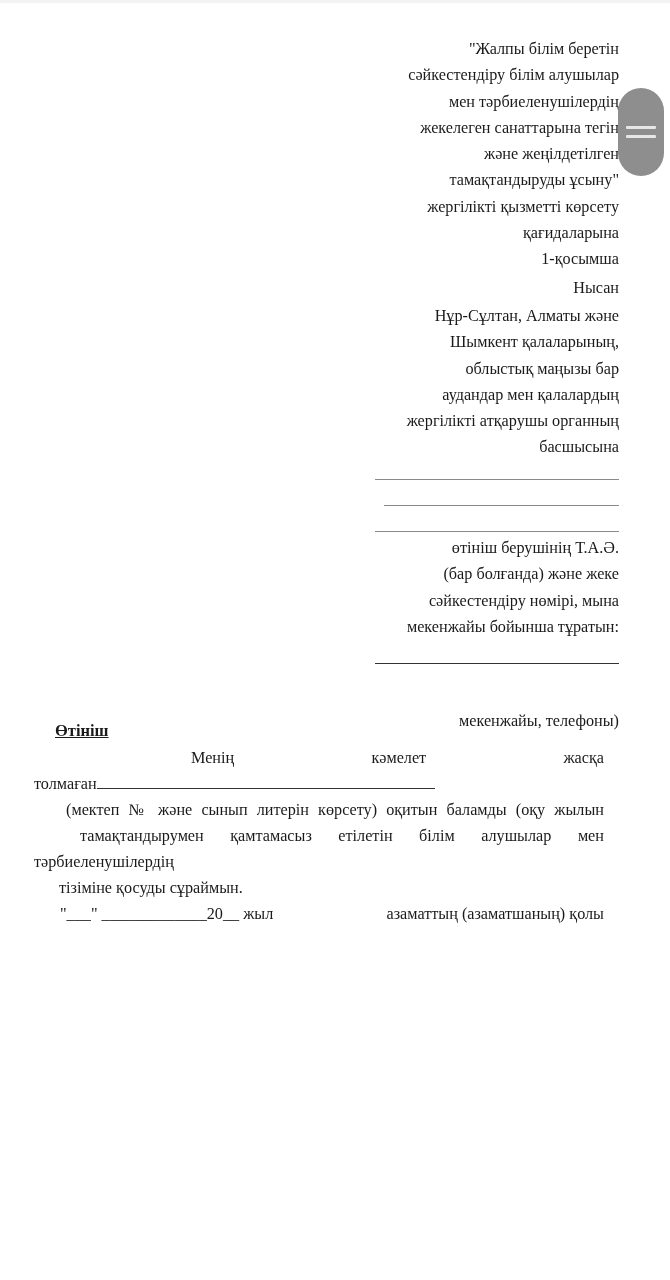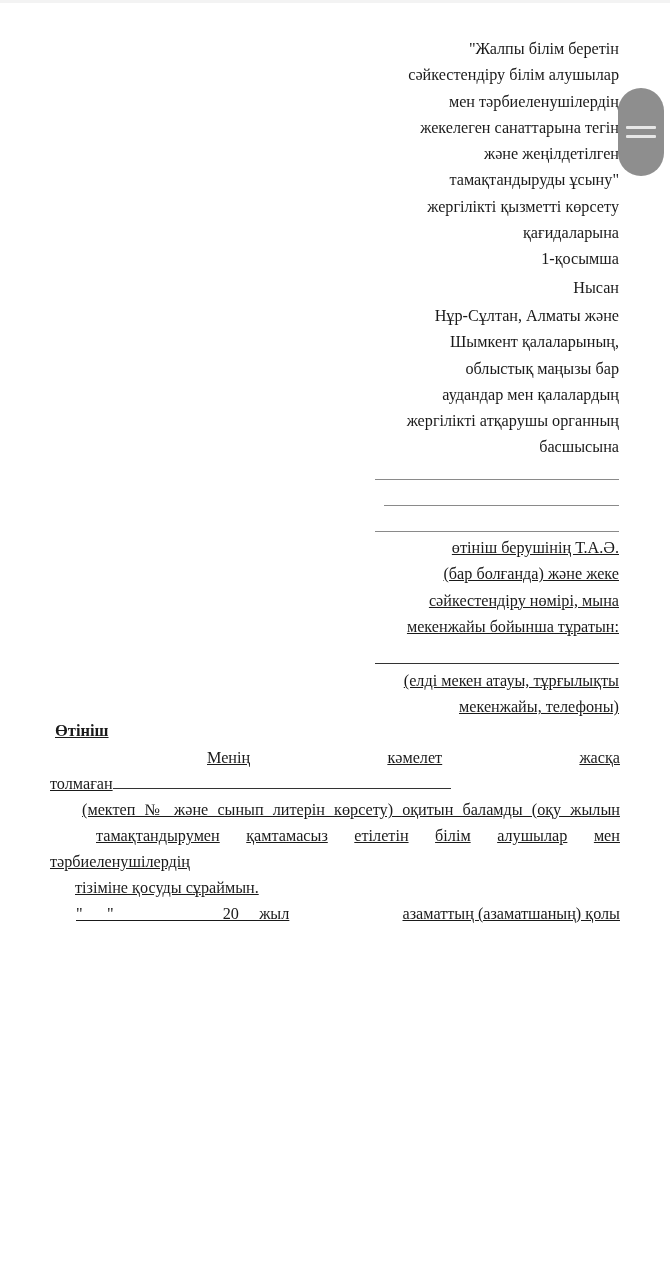--- a/index.html
+++ b/index.html
@@ -10,21 +10,21 @@
   }
   .topline { position: absolute; left: 0; top: 0; width: 670px; height: 3px; background: #f3f3f3; }
   .right-block {
     position: absolute; right: 51px; top: 36px; width: 300px;
     text-align: right; font-size: 16.2px; line-height: 26.3px;
   }
   .right-block .ln { display: block; white-space: nowrap; }
   .blank-line { display: block; height: 1px; background: #8a8a8a; margin-left: auto; }
   .right-block2 {
     position: absolute; right: 51px; top: 470px; width: 300px;
-    text-align: right; font-size: 16.2px; line-height: 26.3px; text-decoration: underline;
+    text-align: right; font-size: 16.2px; line-height: 26.3px;
   }
   .title {
     position: absolute; left: 55px; top: 721px; font-weight: bold; font-size: 16.5px; text-decoration: underline;
   }
   .body-text { position: absolute; left: 50px; width: 570px; font-size: 16.2px; line-height: 26px; }
   .justify-line { display: flex; justify-content: space-between; }
   .u { display: inline-block; border-bottom: 1px solid #333; height: 16px; vertical-align: baseline; }
   .scroll-handle {
     position: absolute; left: 618px; top: 88px; width: 46px; height: 88px;
     border-radius: 23px; background: #8e8e8e; cursor: grab;
@@ -57,27 +57,26 @@
 
 <div class="right-block2">
   <span class="blank-line" style="width:244px; margin-top:9px;"></span>
   <span class="blank-line" style="width:235px; margin-top:25px;"></span>
   <span class="blank-line" style="width:244px; margin-top:25px;"></span>
   <span class="ln" style="display:block; margin-top:3px;">өтініш берушінің Т.А.Ә.</span>
   <span class="ln" style="display:block;">(бар болғанда) және жеке</span>
   <span class="ln" style="display:block;">сәйкестендіру нөмірі, мына</span>
   <span class="ln" style="display:block;">мекенжайы бойынша тұратын:</span>
   <span class="blank-line" style="width:244px; margin-top:23px; background:#333;"></span>
-  <span class="ln" style="display:block; margin-top:4px;">(елді мекен атауы, тұрғылықты</span>
-  <span class="ln" style="display:block;">мекенжайы, телефоны)</span>
+  <span class="ln" style="display:block;margin-top:44px;">мекенжайы, телефоны)</span>
 </div>
 
 <div class="title">Өтініш</div>
 
-<div class="body-text" style="top:745px; left:50px;text-decoration:underline;">
+<div class="body-text" style="top:745px; left:34px;">
   <div class="justify-line" style="padding-left:157px;">
     <span>Менің</span>
     <span>кәмелет</span>
     <span>жасқа</span>
   </div>
   <div>
     <span>толмаған</span><span class="u" style="width:338px;"></span>
   </div>
   <div style="padding-left:32px; text-align:justify; text-align-last:justify;">(мектеп № және сынып литерін көрсету) оқитын баламды (оқу жылын</div>
   <div class="justify-line" style="padding-left:46px;">

